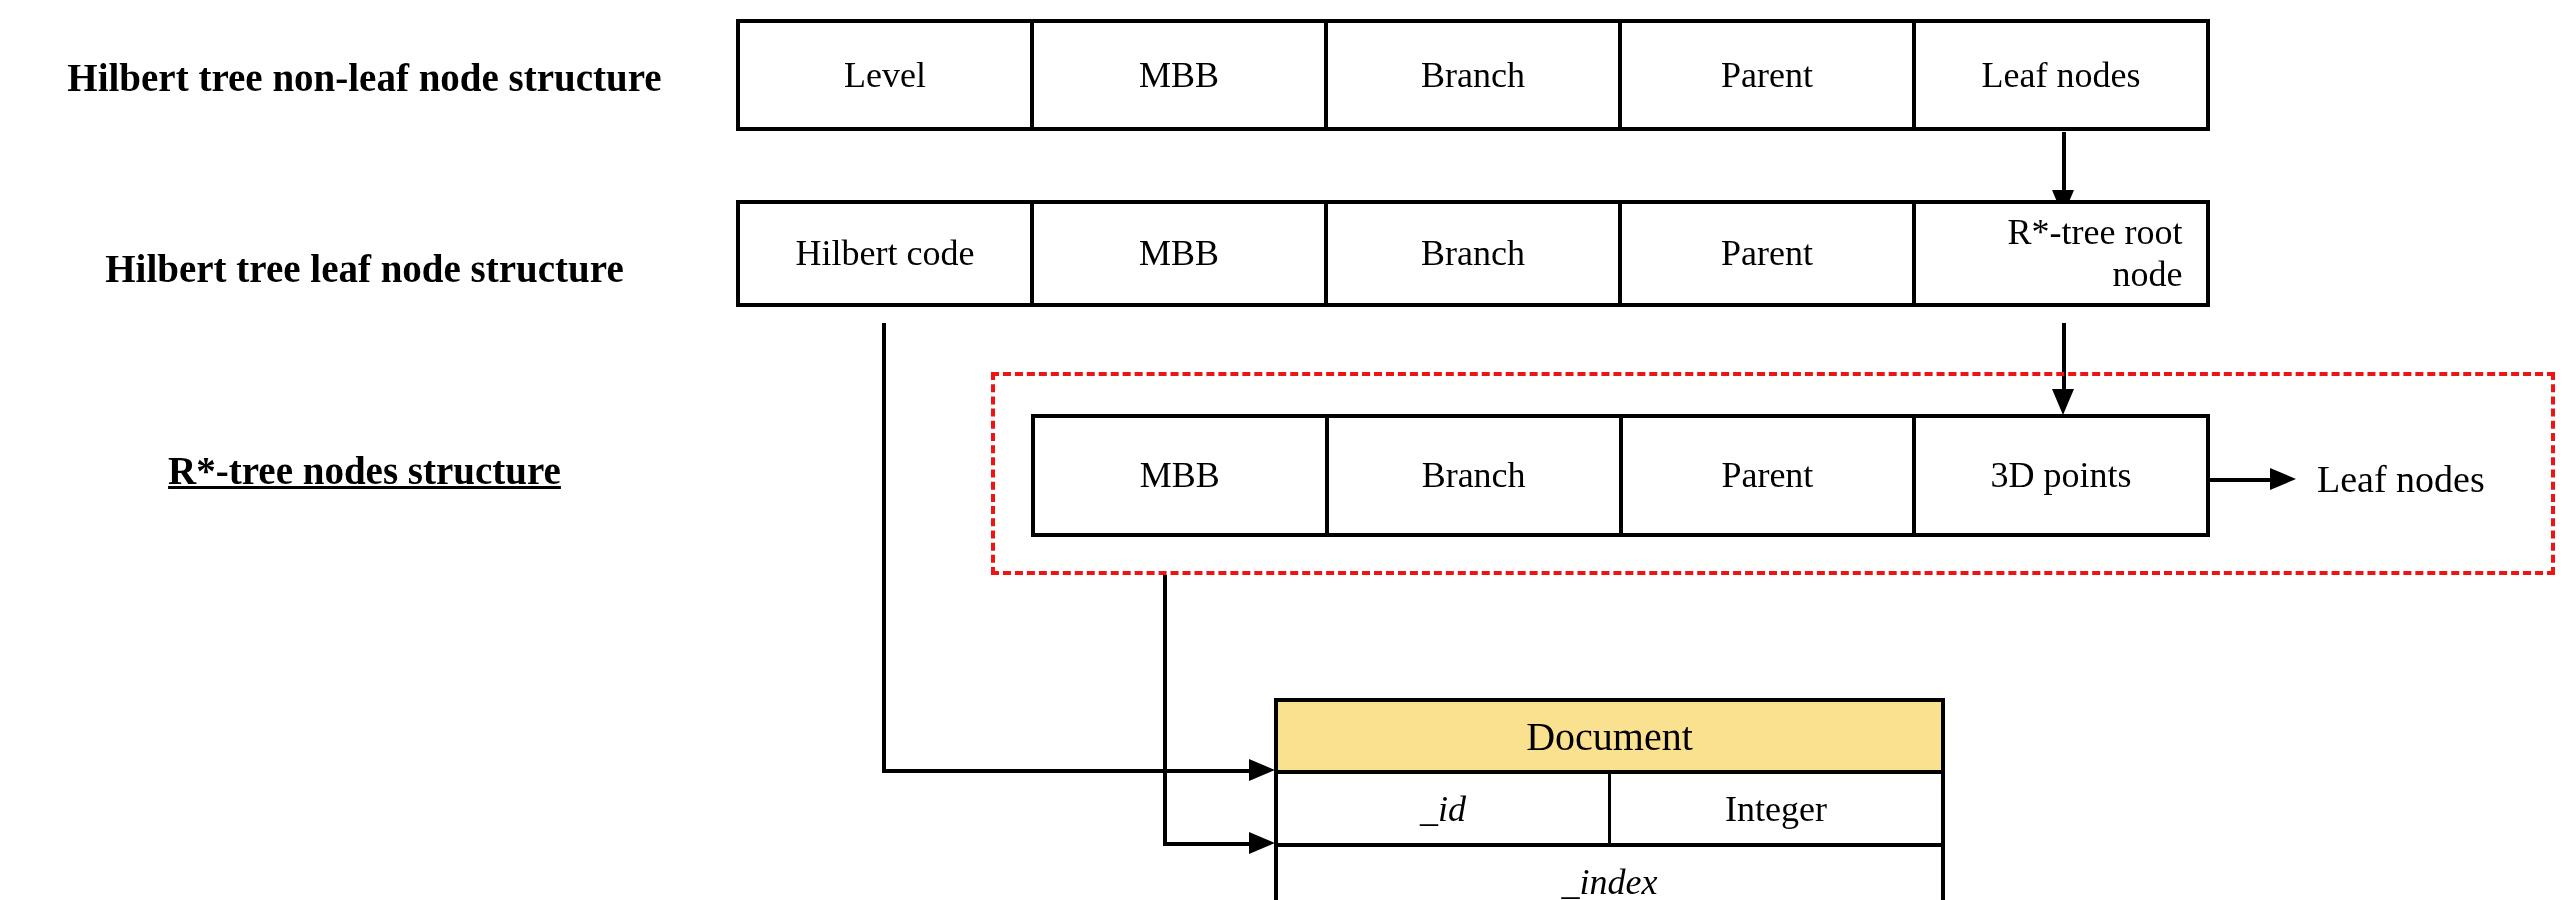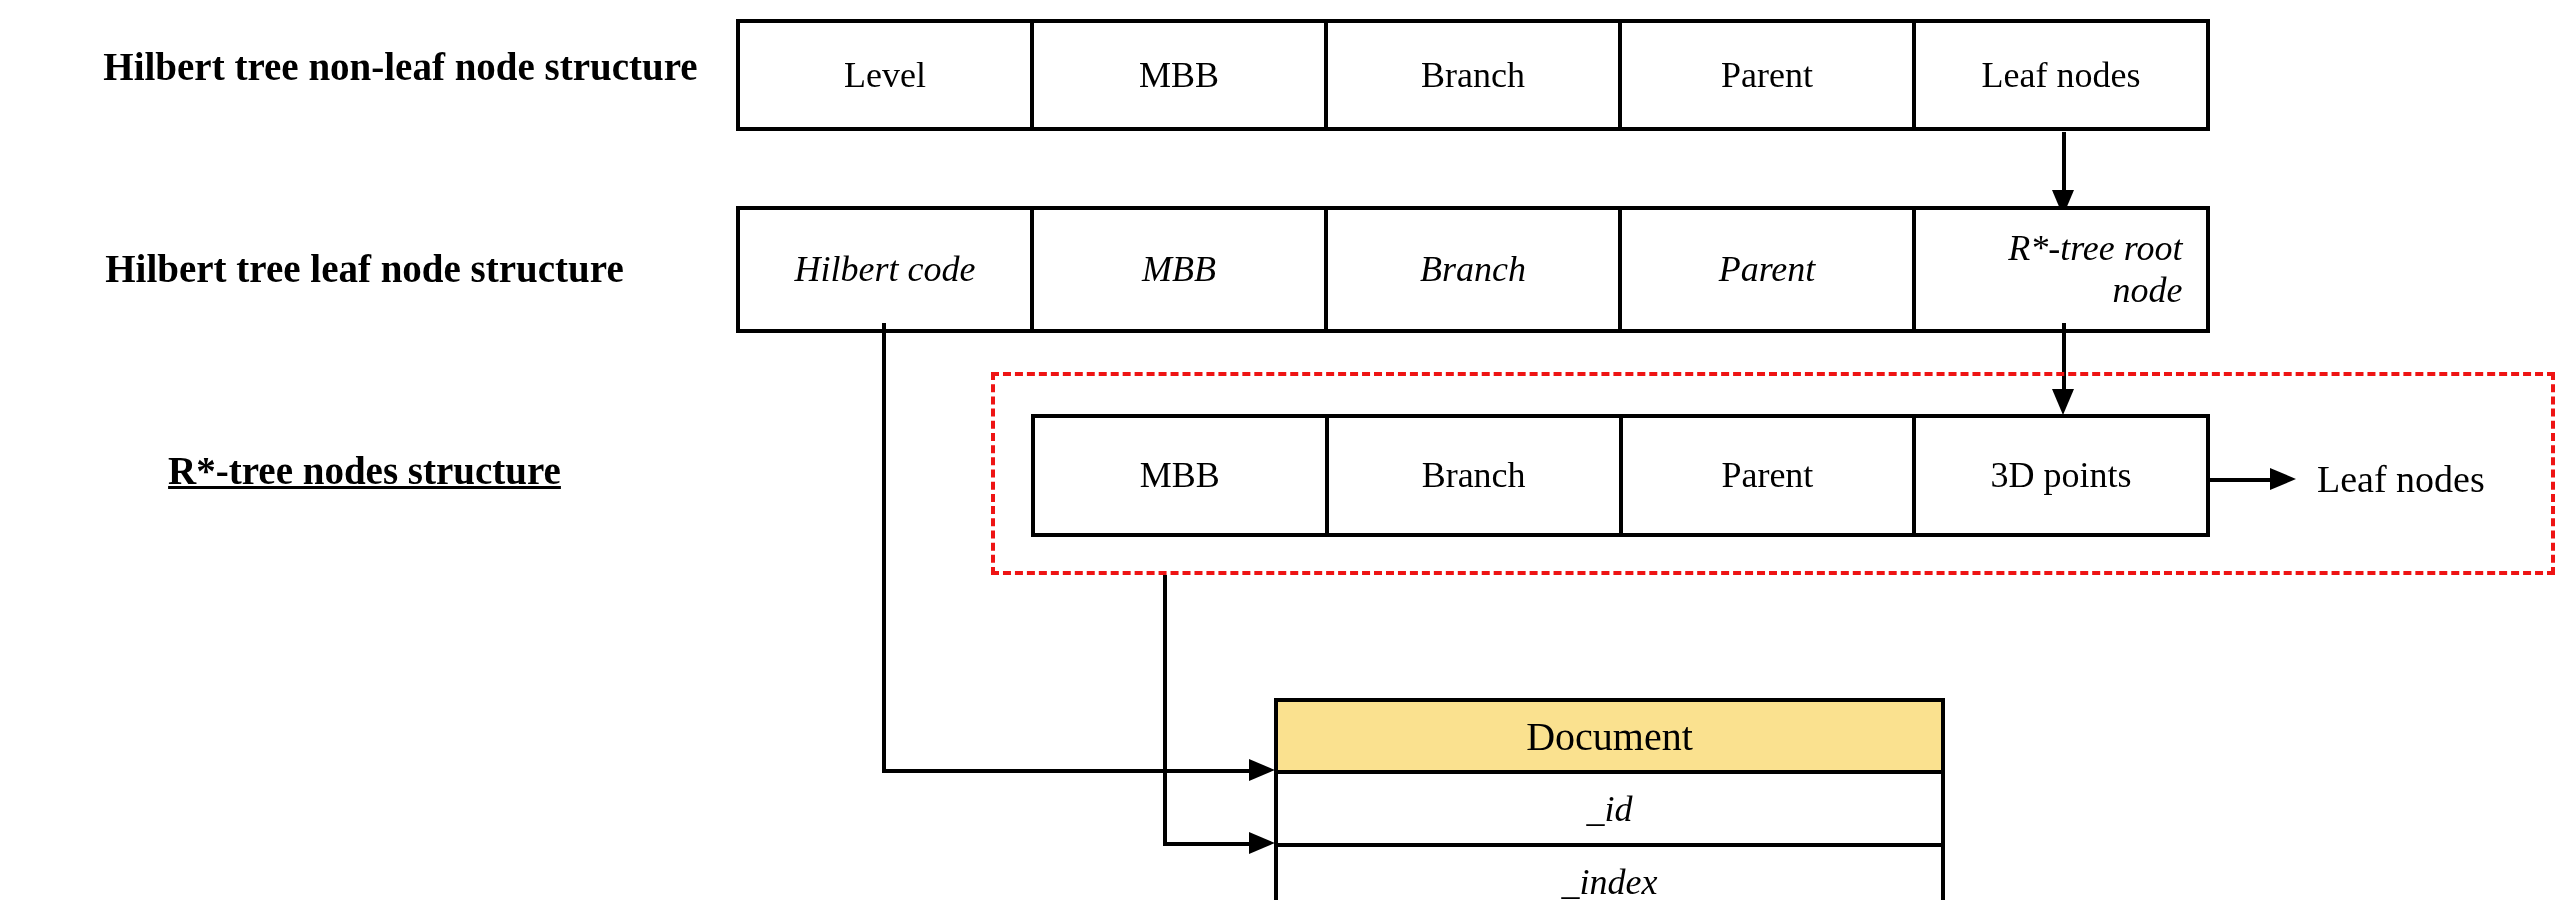--- a/index.html
+++ b/index.html
@@ -113,36 +113,36 @@
     box-sizing: border-box;
   }
   .doc-table .tcell:first-child { border-left: none; }
   .doc-table .field { font-style: italic; }
 </style>
 </head>
 <body>
 
 <div id="canvas">
 
-  <div class="row-label" style="top: 46px; padding-left: 36px;">Hilbert tree non-leaf node structure</div>
+  <div class="row-label" style="top: 57px;">Hilbert tree non-leaf node structure</div>
   <div class="row-label" style="top: 248px;">Hilbert tree leaf node structure</div>
   <div class="row-label" style="top: 450px; text-decoration: underline;">R*-tree nodes structure</div>
 
   <div class="srow" style="left:736px; top:19.4px; width:1474px; height:112px;">
     <div class="cell">Level</div>
     <div class="cell">MBB</div>
     <div class="cell">Branch</div>
     <div class="cell">Parent</div>
     <div class="cell">Leaf nodes</div>
   </div>
 
   <div class="vline" style="left:2062px; top:132px; height:62px;"></div>
   <div class="arrow-down" style="left:2052px; top:190px;"></div>
 
-  <div class="srow" style="left:736px; top:206px; width:1474px; height:127px;font-style:italic;">
+  <div class="srow" style="left:736px; top:200px; width:1474px; height:107px;">
     <div class="cell">Hilbert code</div>
     <div class="cell">MBB</div>
     <div class="cell">Branch</div>
     <div class="cell">Parent</div>
     <div class="cell">R*-tree root node</div>
   </div>
 
   <div class="vline" style="left:2062px; top:323px; height:69px;"></div>
   <div class="arrow-down" style="left:2052px; top:389px;"></div>
 
@@ -164,20 +164,21 @@
   <div class="arrow-right" style="left:1249px; top:759px;"></div>
 
   <div class="vline" style="left:1163px; top:575px; height:271px;"></div>
   <div class="hline" style="left:1163px; top:842px; width:89px;"></div>
   <div class="arrow-right" style="left:1249px; top:832px;"></div>
 
   <div class="doc-table">
     <div class="thead">Document</div>
     <div class="trow">
       <div class="tcell field">_id</div>
+      <div class="tcell">Integer</div>
     </div>
     <div class="trow">
       <div class="tcell field">_index</div>
     </div>
   </div>
 
 </div>
 
 
 </body></html>

